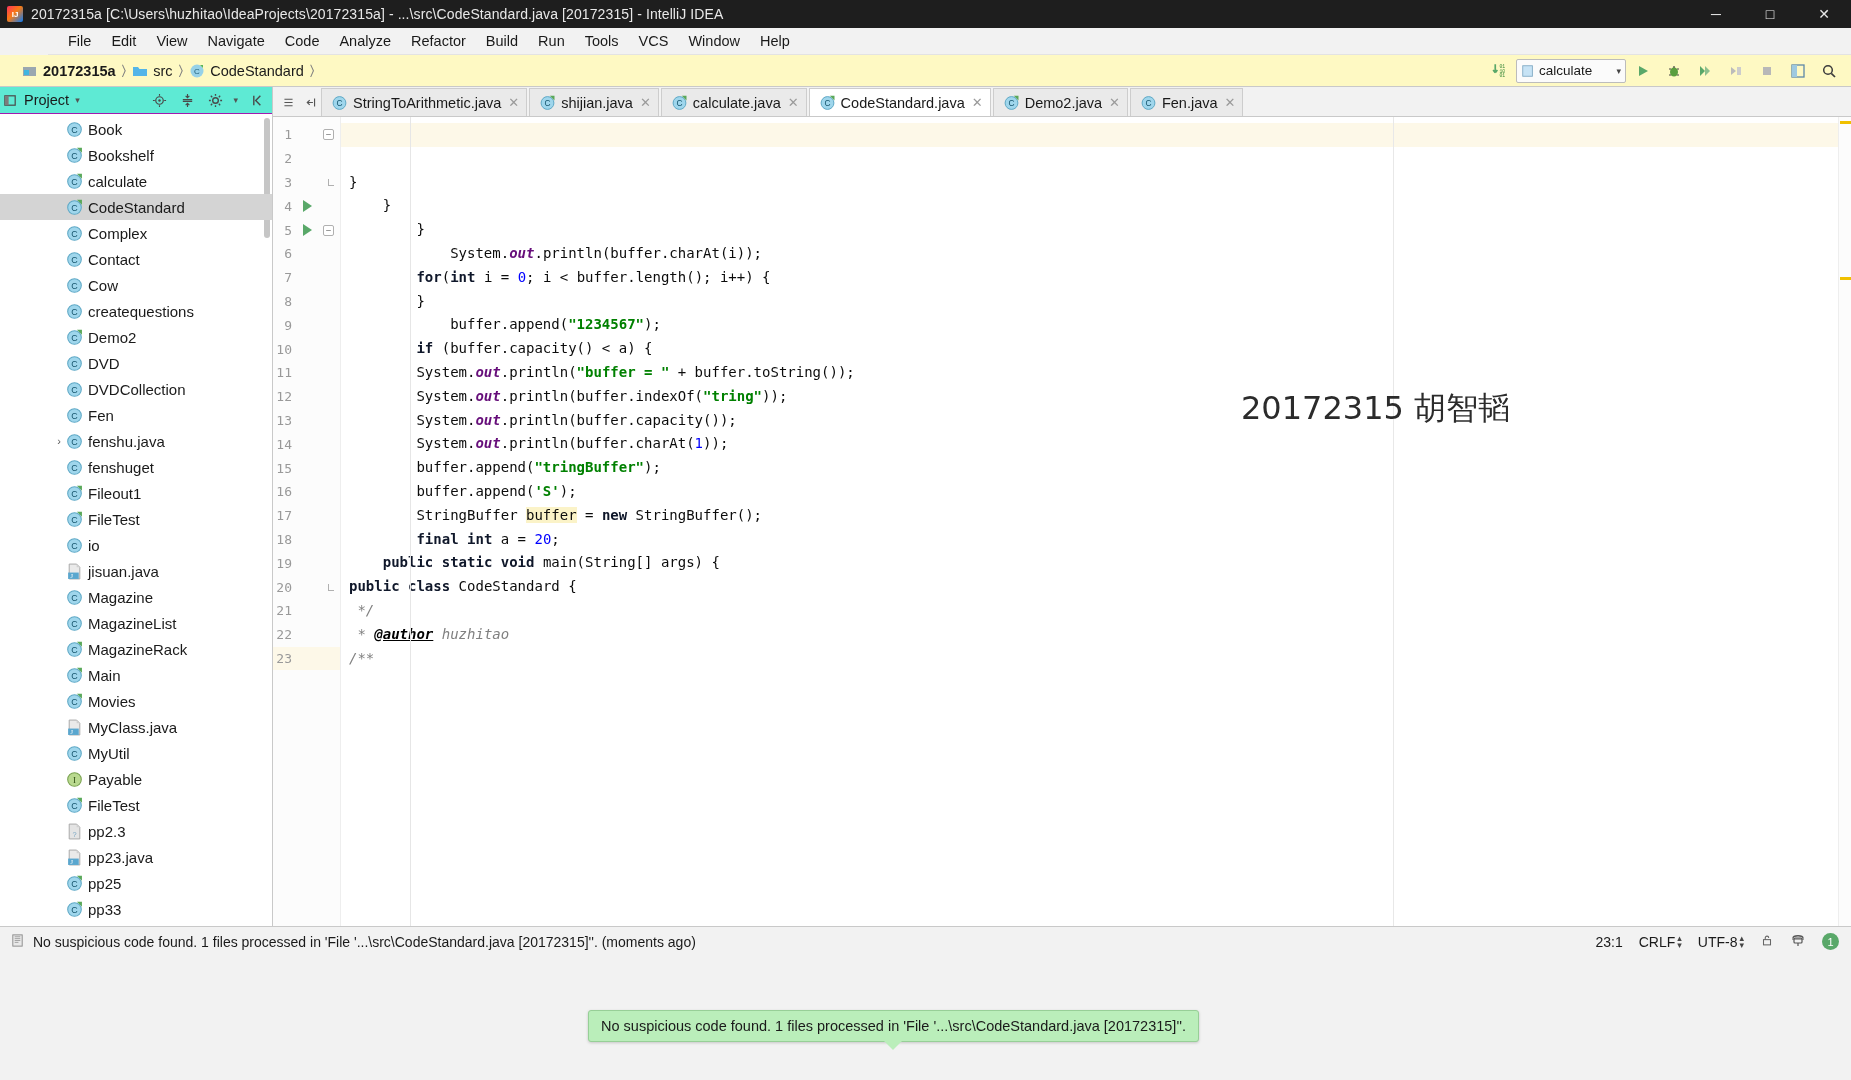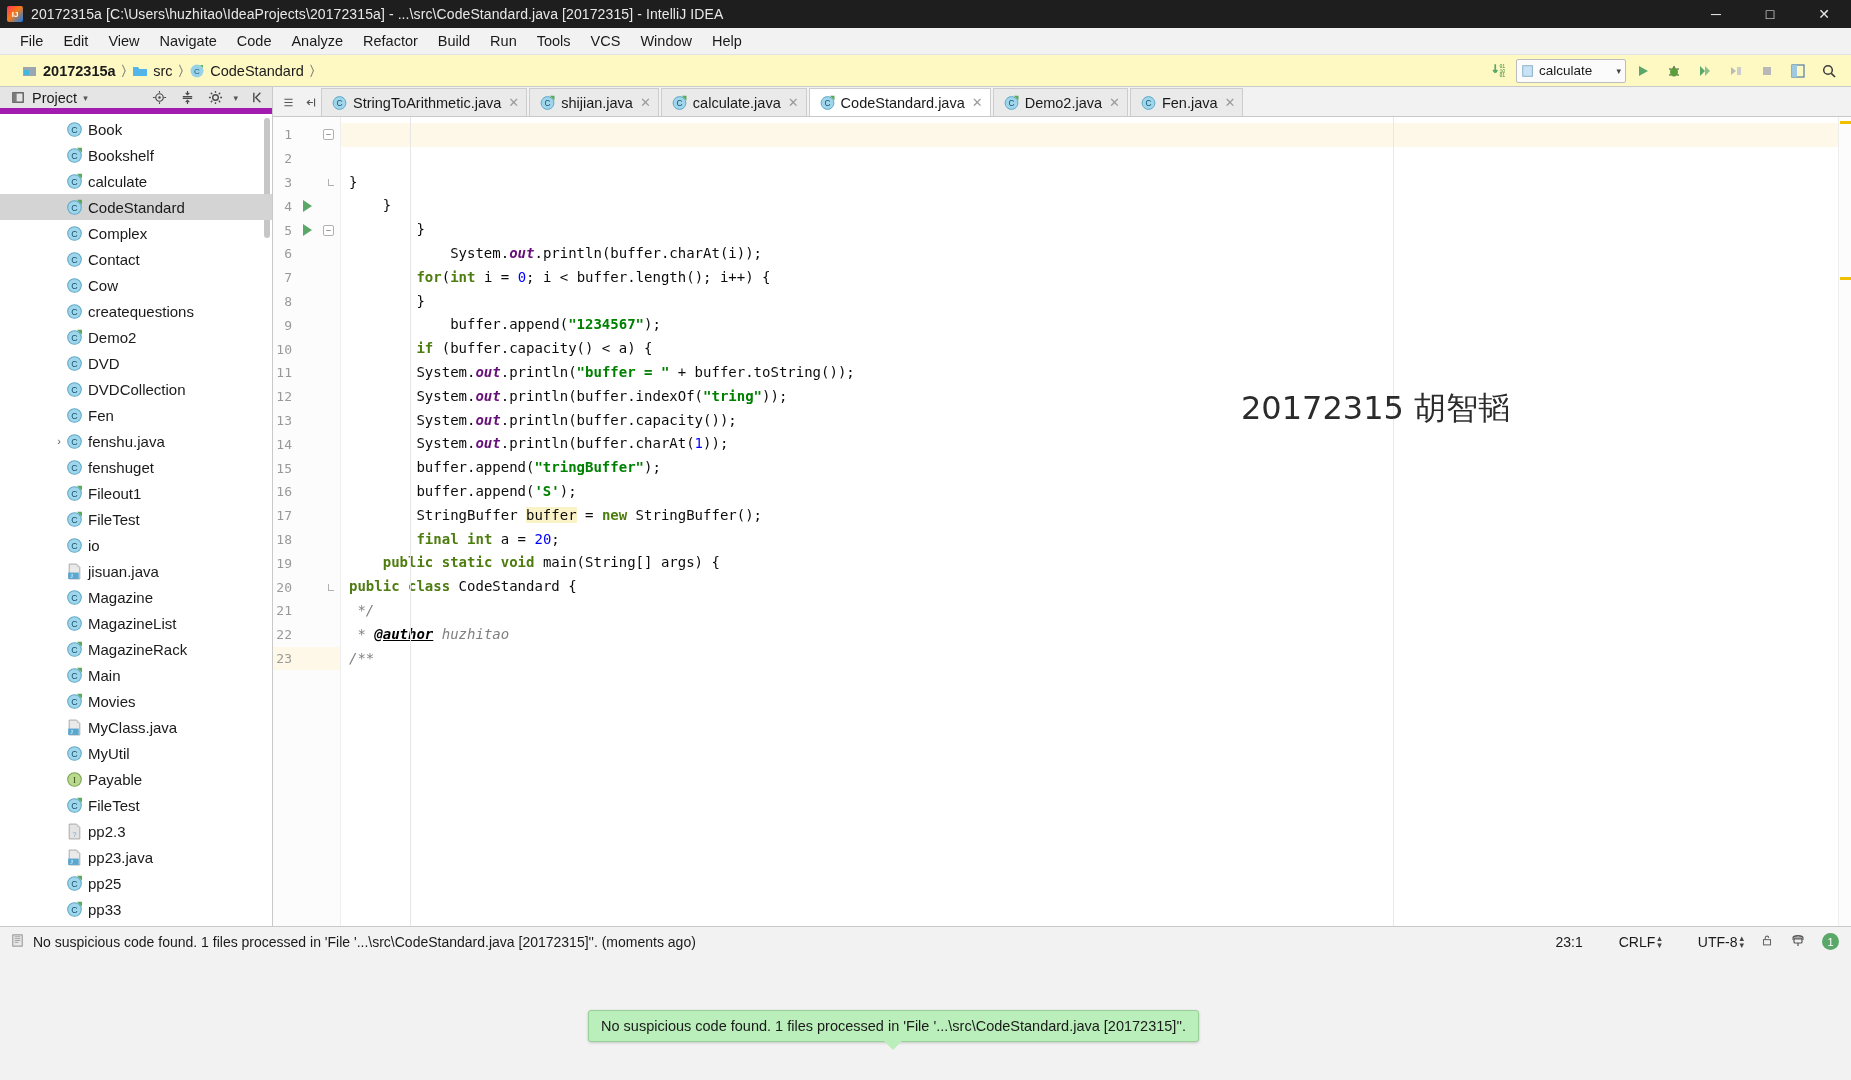--- a/index.html
+++ b/index.html
@@ -29,21 +29,21 @@
   .titlebar .title-text { font-size: 14px; letter-spacing: .1px; white-space: nowrap; }
   .titlebar .win-btns { margin-left: auto; display: flex; height: 28px; }
   .titlebar .win-btn {
     width: 54px; height: 28px; display: flex; align-items: center;
     justify-content: center; color: #e8e8e8; font-size: 14px;
   }
 
   
   .menubar {
     height: 27px; background: #f2f2f2; display: flex; align-items: center;
-    padding-left: 10px; flex: 0 0 27px; border-bottom: 1px solid #e3e3e3;
+    padding-left: 10px; flex: 0 0 27px; border-bottom: 1px solid #e3e3e3; margin-left: 48px;
   }
   .menubar .menu-item {
     font-size: 14.5px; color: #1a1a1a; padding: 3px 10px; white-space: nowrap;
   }
 
   
   .navbar {
     height: 32px; background: #fef9c3; display: flex; align-items: center;
     padding-left: 22px; flex: 0 0 32px; border-bottom: 1px solid #c9c9c9;
   }
@@ -61,21 +61,21 @@
   .tbtn { width: 28px; height: 26px; display: flex; align-items: center; justify-content: center; }
 
   
   .body-row { display: flex; flex: 1 1 auto; min-height: 0; }
 
   
   .sidebar { width: 273px; flex: 0 0 273px; display: flex; flex-direction: column;
              background: #ffffff; border-right: 1px solid #c9c9c9; }
   .sidebar-header {
     height: 27px; flex: 0 0 27px; display: flex; align-items: center;
-    background: #e5e5e5; padding-left: 10px; gap: 6px; border-bottom: 6px solid #a21caf;
+    background: #5eead4; padding-left: 2px; gap: 6px; border-bottom: 1px solid #a21caf;
   }
   .sidebar-header .stitle { font-size: 14.5px; color: #1a1a1a; }
   .sidebar-header .hicon { width: 16px; height: 16px; display:flex; align-items:center; justify-content:center; }
   .sidebar-header .spacer { flex: 1 1 auto; }
   .tree { flex: 1 1 auto; overflow: hidden; position: relative; padding-top: 2px; }
   .tree-row {
     height: 26px; display: flex; align-items: center; padding-left: 66px;
     font-size: 15px; color: #1a1a1a; position: relative; white-space: nowrap;
   }
   .tree-row.selected { background: #d4d4d4; }
@@ -130,21 +130,21 @@
   .fold.end { border-top: none; border-left: 1px solid #b0b0b0; border-right: none;
               border-radius: 0; width: 6px; height: 7px; background: transparent; }
 
   .code {
     flex: 1 1 auto; position: relative; padding-top: 6px;
     font-family: "DejaVu Sans Mono", monospace; font-size: 14px;
     color: #0c0c0c; overflow: hidden;
   }
   .cline { height: 23.8px; line-height: 23.8px; padding-left: 8px; white-space: pre; }
   .cline.hl { background: #fdf8e8; }
-  .k  { color: #4d7c0f; font-weight: bold; }
+  .k  { color: #0f172a; font-weight: bold; }
   .s  { color: #008000; font-weight: bold; }
   .n  { color: #0000ff; }
   .c  { color: #808080; font-style: italic; }
   .ct { color: #000000; font-style: italic; font-weight: bold; text-decoration: underline; }
   .f  { color: #660e7a; font-weight: bold; font-style: italic; }
   .hlw { background: #fbf3c8; }
   .indent-guide {
     position: absolute; width: 1px; background: #e6e6e6; left: 0; top: 0;
   }
   .right-margin { position: absolute; top: 0; bottom: 0; width: 1px; background: #e8e8e8; }
@@ -176,21 +176,21 @@
   }
 
   
   .statusbar {
     height: 30px; flex: 0 0 30px; background: #f2f2f2; display: flex;
     align-items: center; border-top: 1px solid #c9c9c9; padding: 0 8px 0 10px;
     font-size: 14px; color: #1a1a1a;
   }
   .statusbar .sb-left { display: flex; align-items: center; gap: 8px; }
   .statusbar .sb-right { margin-left: auto; display: flex; align-items: center; gap: 16px; padding-right: 4px; }
-  .statusbar .sb-right .item { display: flex; align-items: center; gap: 2px; margin-left: 20px; }
+  .statusbar .sb-right .item { display: flex; align-items: center; gap: 2px; }
   .stepper { font-size: 9px; line-height: 7px; display: flex; flex-direction: column; color: #444; }
   .green-badge {
     width: 17px; height: 17px; border-radius: 50%; background: #59a869;
     color: #fff; font-size: 11px; display: flex; align-items: center; justify-content: center;
   }
   
   .left-strip {
     position: absolute; left: 0; top: 117px; bottom: 30px; width: 0px;
   }
 </style>

